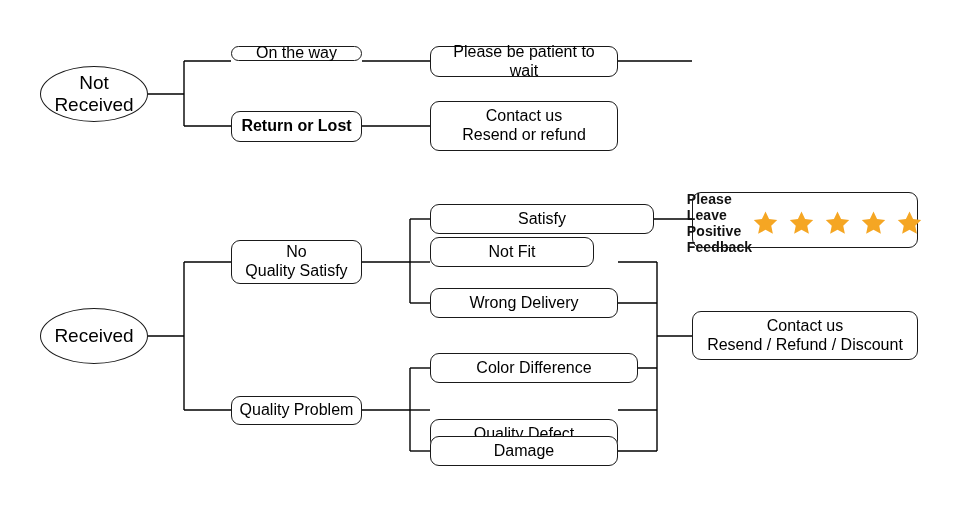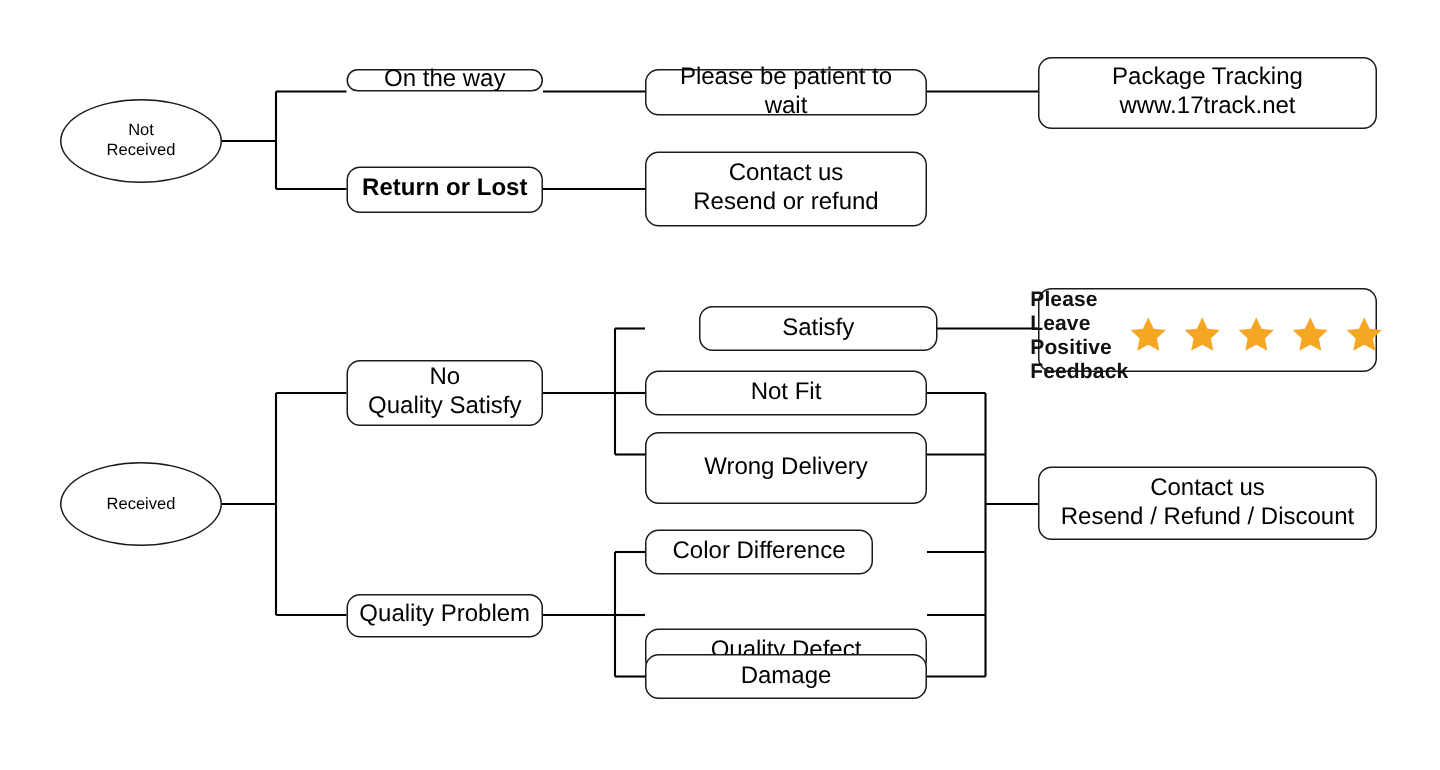--- a/index.html
+++ b/index.html
@@ -50,21 +50,21 @@
   }
   .ellipse {
     border-radius: 50%;
     border-width: 1.3px;
   }
   .node-text {
     display: block;
     white-space: pre-line;
     padding: 0 6px;
   }
-  .t15 { font-size: 11px; }
+  .t15 { font-size: 19px; }
   .t16 { font-size: 16px; }
   .feedback-box {
     position: absolute;
     box-sizing: border-box;
     background: #ffffff;
     border: 1.4px solid #1a1a1a;
     border-radius: 9px;
     display: flex;
     flex-direction: row;
     align-items: center;
@@ -146,51 +146,47 @@
 
   <div class="node rounded t16" style="left:430px; top:46px; width:188px; height:31px;text-align:center;">
     <span class="node-text">Please be patient to wait</span>
   </div>
 
   <div class="node rounded t16" style="left:430px; top:101px; width:188px; height:50px;">
     <span class="node-text">Contact us
 Resend or refund</span>
   </div>
 
-  <div class="node rounded t16" style="left:692px; top:38px; width:226px; height:48px;">
-    <span class="node-text">Package Tracking
-www.17track.net</span>
-  </div>
 
   <div class="node ellipse t15" style="left:40px; top:308px; width:108px; height:56px;">
     <span class="node-text">Received</span>
   </div>
 
   <div class="node rounded t16" style="left:231px; top:240px; width:131px; height:44px;">
     <span class="node-text">No
 Quality Satisfy</span>
   </div>
 
   <div class="node rounded t16" style="left:231px; top:396px; width:131px; height:29px;">
     <span class="node-text">Quality Problem</span>
   </div>
 
-  <div class="node rounded t16" style="left:430px; top:204px; width:159px; height:30px;margin-left:36px;">
+  <div class="node rounded t16" style="left:430px; top:204px; width:224px; height:30px;">
     <span class="node-text">Satisfy</span>
   </div>
 
-  <div class="node rounded t16" style="left:430px; top:247px; width:188px; height:30px;">
+  <div class="node rounded t16" style="left:430px; top:237px; width:164px; height:30px;">
     <span class="node-text">Not Fit</span>
   </div>
 
-  <div class="node rounded t16" style="left:430px; top:288px; width:188px; height:48px;">
+  <div class="node rounded t16" style="left:430px; top:288px; width:188px; height:30px;">
     <span class="node-text">Wrong Delivery</span>
   </div>
 
-  <div class="node rounded t16" style="left:430px; top:353px; width:152px; height:30px;">
+  <div class="node rounded t16" style="left:430px; top:353px; width:208px; height:30px;">
     <span class="node-text">Color Difference</span>
   </div>
 
   <div class="node rounded t16" style="left:430px; top:395px; width:188px; height:30px;margin-top:24px;">
     <span class="node-text">Quality Defect</span>
   </div>
 
   <div class="node rounded t16" style="left:430px; top:436px; width:188px; height:30px;">
     <span class="node-text">Damage</span>
   </div>

